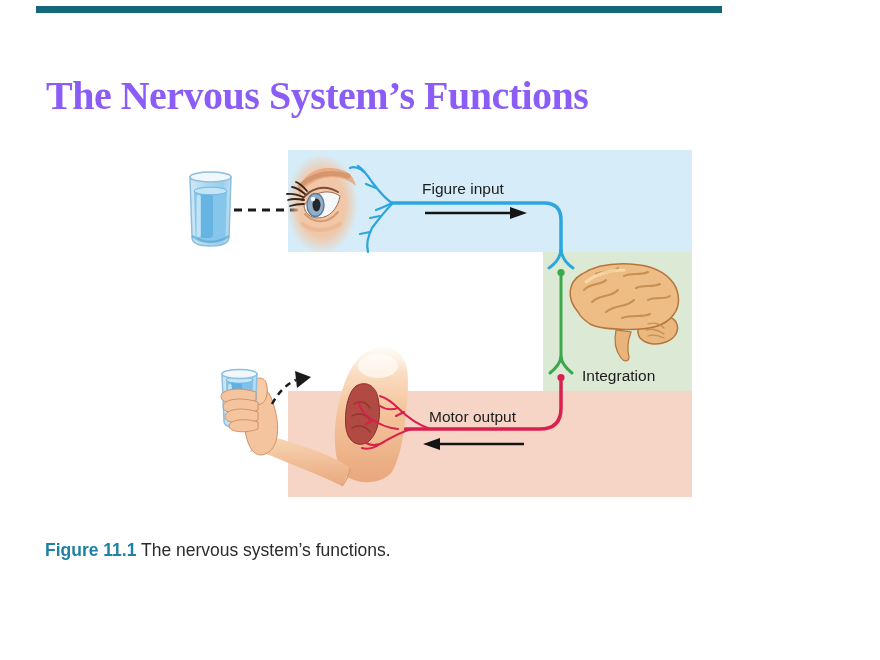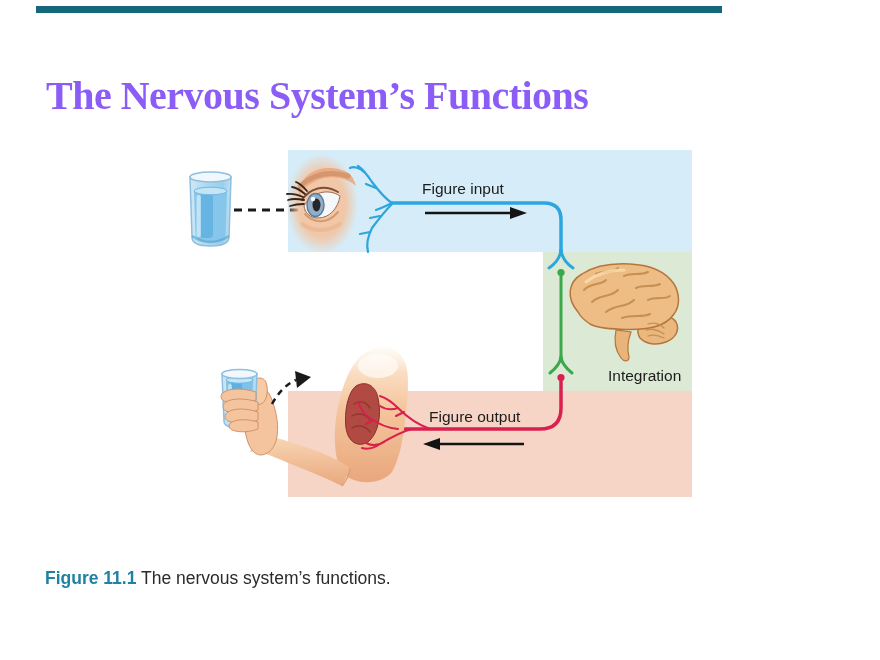--- a/index.html
+++ b/index.html
@@ -20,26 +20,26 @@
   }
   
   #panel-sensory{left:288px;top:150px;width:404px;height:102px;background:#d6ecf8;}
   #panel-integration{left:543px;top:252px;width:149px;height:139px;background:#dbe9d5;}
   #panel-motor{left:288px;top:391px;width:404px;height:106px;background:#f7d5c6;}
   
   .fig-label{
     font-size:15.5px;color:#1c1c1c;white-space:nowrap;z-index:5;
   }
   #label-sensory{left:422px;top:180px;}
-  #label-integration{left:608px;top:367px;}
+  #label-integration{left:582px;top:367px;}
   #label-motor{left:429px;top:408px;}
   
   #artwork{left:0;top:0;width:880px;height:660px;z-index:3;}
   
-  #caption{left:45px;top:568px;font-size:17.5px;color:#2b2b2b;white-space:nowrap;z-index:5;}
+  #caption{left:45px;top:540px;font-size:17.5px;color:#2b2b2b;white-space:nowrap;z-index:5;}
   #caption .fig-num{color:#1f81a4;font-weight:bold;}
 </style>
 </head>
 <body>
 
 <div id="top-bar" class="abs"></div>
 
 <div id="slide-title" class="abs">The Nervous System’s Functions</div>
 
 <div id="panel-sensory" class="abs"></div>
@@ -204,15 +204,15 @@
   </g>
 
   <g>
     <path d="M272,404 Q282,386 296,380" fill="none" stroke="#1a1a1a" stroke-width="2.5" stroke-dasharray="6 5"></path>
     <polygon points="295,371 311,377 297,388" fill="#1a1a1a"></polygon>
   </g>
 </svg>
 
 <div id="label-sensory" class="abs fig-label">Figure input</div>
 <div id="label-integration" class="abs fig-label">Integration</div>
-<div id="label-motor" class="abs fig-label">Figure output</div>
+<div id="label-motor" class="abs fig-label">Motor output</div>
 
 <div id="caption" class="abs"><span class="fig-num">Figure 11.1</span><span> The nervous system’s functions.</span></div>
 
 </body></html>

